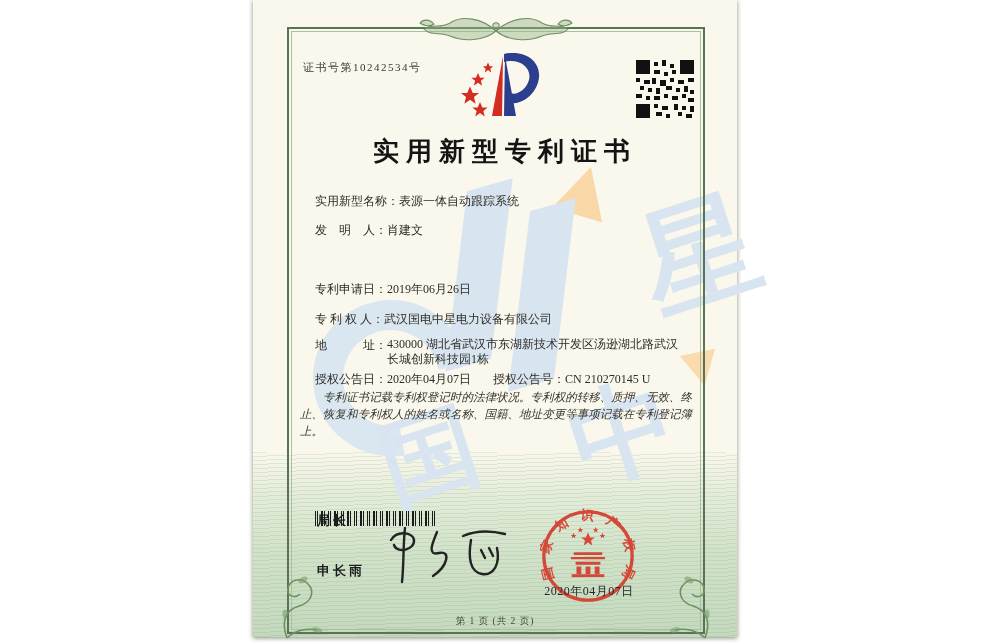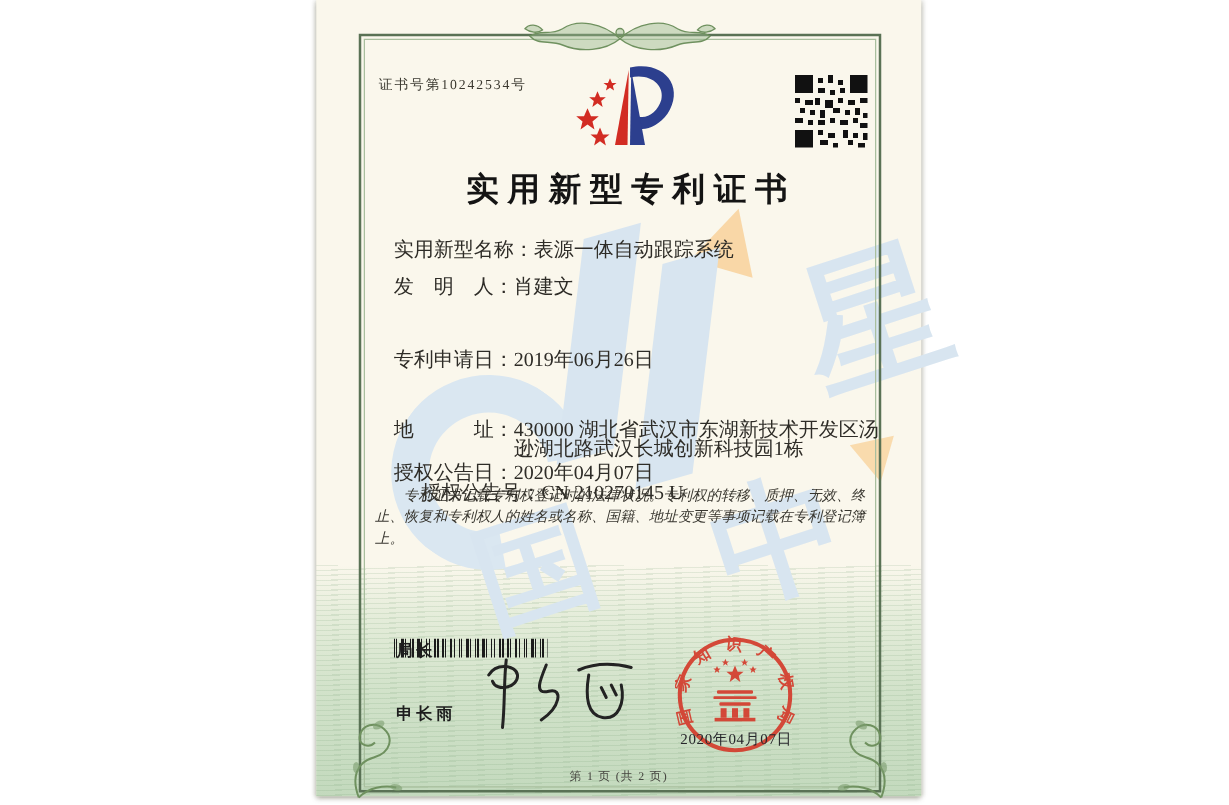--- a/index.html
+++ b/index.html
@@ -33,26 +33,26 @@
   .ornament-top{position:absolute;left:50%;top:-17px;transform:translateX(-50%);}
   .flourish{position:absolute;bottom:-8px;}
   .flourish.bl{left:-12px;}
   .flourish.br{right:-12px;transform:scaleX(-1);}
   
   .content{position:absolute;inset:0;z-index:4;color:#2e2c27;}
   .cert-no{position:absolute;left:50px;top:60px;font-size:11px;letter-spacing:1.5px;color:#3a382f;}
   .logo{position:absolute;left:193px;top:46px;}
   .qr{position:absolute;left:383px;top:60px;width:58px;height:58px;}
   .title{position:absolute;left:0;right:0;top:134px;text-align:center;font-size:26px;font-weight:bold;letter-spacing:7px;color:#141414;padding-left:20px;}
-  .field-row{position:absolute;left:62px;display:flex;font-size:16px;line-height:16px;}
+  .field-row{position:absolute;left:62px;display:flex;font-size:12px;line-height:16px;}
   .field-row .lbl{white-space:pre;flex:none;color:#2e2c27;}
   .field-row .val{color:#2e2c27;}
   .val-wrap{width:302px;}
   .row-double .pair{display:flex;}
-  .row-double{display:flex;flex-direction:column;}
+  .row-double{display:flex;}
   .row-double .pair2{margin-left:22px;}
   .body-text{position:absolute;left:47px;top:389px;width:392px;font-size:11.5px;line-height:17px;font-style:italic;color:#38362f;text-align:justify;}
   .body-text p{margin:0;text-indent:2em;}
   .barcode{position:absolute;left:62px;top:511px;width:123px;height:15px;
     background:repeating-linear-gradient(90deg,#1b1b1b 0 1px,transparent 1px 2px,#1b1b1b 2px 3px,transparent 3px 6px,#1b1b1b 6px 8px,transparent 8px 9px,#1b1b1b 9px 10px,transparent 10px 13px);}
   .sig-title{position:absolute;left:64px;top:512px;font-family:"Liberation Sans","DejaVu Sans",sans-serif;font-size:13px;font-weight:bold;letter-spacing:3px;color:#1d1d1d;}
   .sig-name{position:absolute;left:64px;top:562px;font-family:"Liberation Sans","DejaVu Sans",sans-serif;font-size:13px;font-weight:bold;letter-spacing:3px;color:#1d1d1d;}
   .signature{position:absolute;left:128px;top:520px;}
   .seal{position:absolute;left:287px;top:508px;width:96px;height:96px;opacity:.92;z-index:5;}
   .seal-date{position:absolute;left:282px;top:583px;width:108px;text-align:center;font-size:12px;color:#26262b;letter-spacing:.5px;z-index:6;}
@@ -184,20 +184,24 @@
       <span class="val">表源一体自动跟踪系统</span>
     </div>
     <div class="field-row" style="top:222px;">
       <span class="lbl">发　明　人：</span>
       <span class="val">肖建文</span>
     </div>
     <div class="field-row" style="top:281px;">
       <span class="lbl">专利申请日：</span>
       <span class="val">2019年06月26日</span>
     </div>
+    <div class="field-row" style="top:311px;">
+      <span class="lbl">专 利 权 人：</span>
+      <span class="val">武汉国电中星电力设备有限公司</span>
+    </div>
     <div class="field-row" style="top:337px;">
       <span class="lbl">地　　　址：</span>
       <span class="val val-wrap" style="line-height:15px;">430000 湖北省武汉市东湖新技术开发区汤逊湖北路武汉长城创新科技园1栋</span>
     </div>
     <div class="field-row row-double" style="top:371px;">
       <span class="pair">
         <span class="lbl">授权公告日：</span>
         <span class="val">2020年04月07日</span>
       </span>
       <span class="pair pair2">

